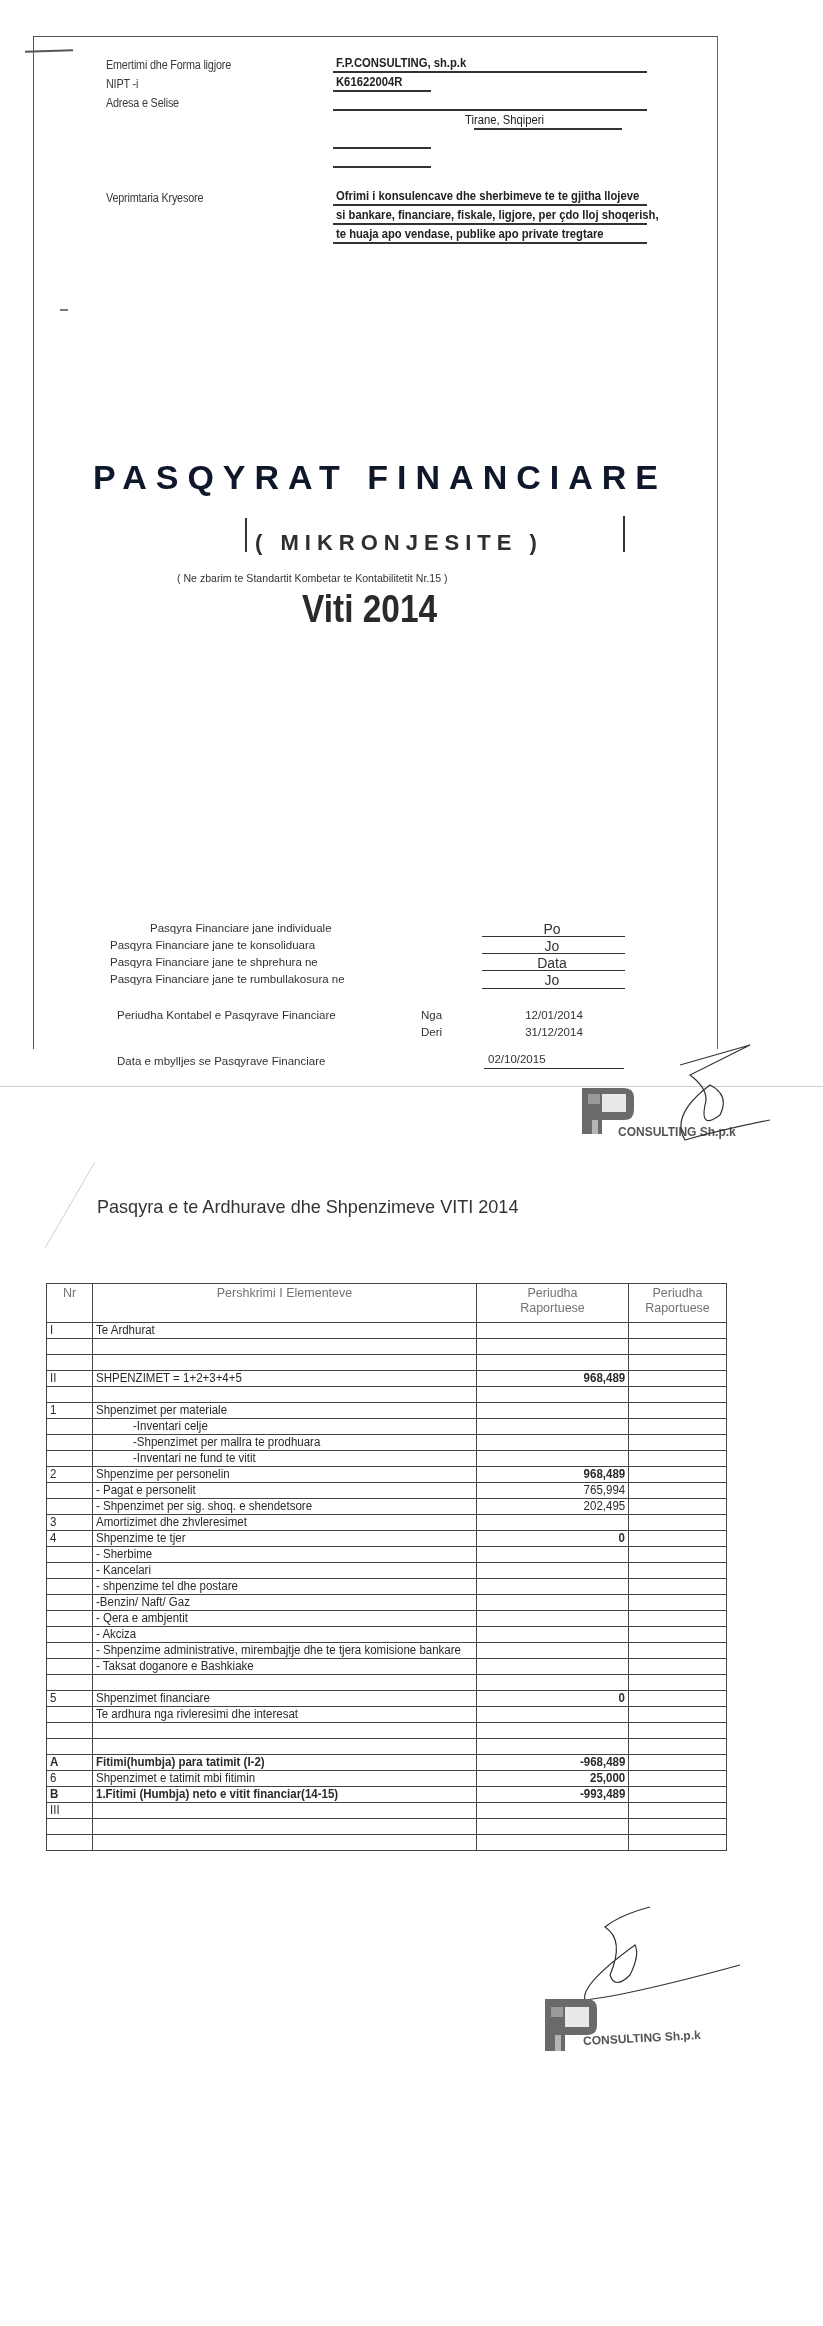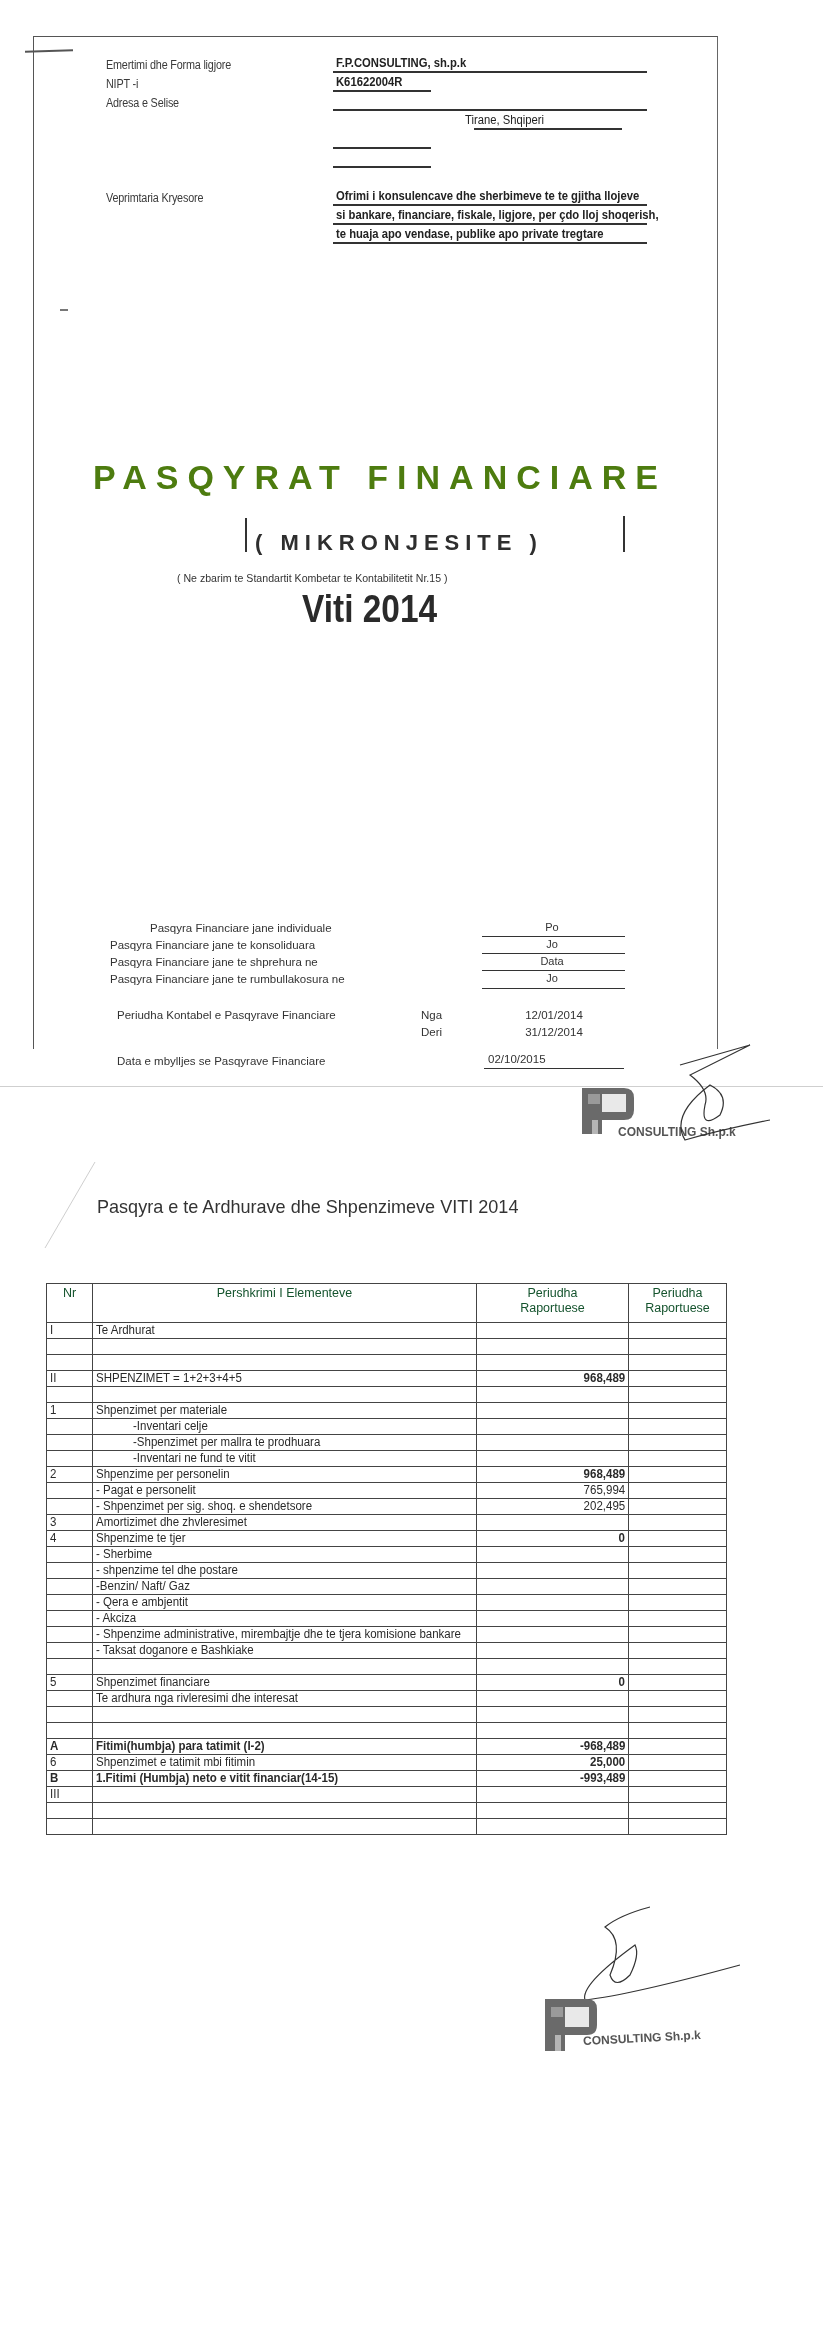--- a/index.html
+++ b/index.html
@@ -12,45 +12,45 @@
   .frame {
     position: absolute; left: 33px; top: 36px; width: 683px; height: 1012px;
     border-top: 1.5px solid #555; border-left: 1.5px solid #555; border-right: 1.5px solid #666;
   }
   .stray-mark { position: absolute; height: 2px; background: #555; }
   .lbl { font-size: 12px; color: #3a3a3a; letter-spacing: -0.2px; transform: scaleX(0.9); transform-origin: left center; white-space: nowrap; }
   .val { font-size: 12.5px; color: #222; white-space: nowrap; transform: scaleX(0.9); transform-origin: left center; }
   .uline { position: absolute; height: 1.5px; background: #333; }
   .title-main {
     position: absolute; left: 0; width: 760px; top: 458px; text-align: center;
-    font-size: 34px; font-weight: bold; letter-spacing: 9px; color: #4d7c0f;
+    font-size: 34px; font-weight: bold; letter-spacing: 9px; color: #0f172a;
   }
   .title-sub {
     position: absolute; left: 255px; top: 518px; font-size: 22px; font-weight: bold;
     letter-spacing: 6px; color: #2e2e2e; margin-top: 12px;
   }
   .vbar { position: absolute; width: 2px; background: #333; }
   .title-note { position: absolute; left: 177px; top: 572px; font-size: 11.5px; color: #333; transform: scaleX(0.92); transform-origin: left center; white-space: nowrap; }
   .title-year { position: absolute; left: 302px; top: 588px; font-size: 38px; font-weight: bold; color: #2a2a2a; transform: scaleX(0.88); transform-origin: left center; white-space: nowrap; }
   .opt-label { font-size: 11.5px; color: #333; white-space: nowrap; }
-  .opt-val { position: absolute; width: 140px; text-align: center; font-size: 11px; color: #333; }
+  .opt-val { position: absolute; width: 140px; text-align: center; font-size: 14px; color: #333; }
   .page-sep { position: absolute; left: 0; width: 823px; top: 1086px; height: 1px; background: #cfcfcf; }
   .stamp { position: absolute; }
   .stamp-text { position: absolute; font-size: 12px; font-weight: bold; color: #555; white-space: nowrap; }
   .section-title { position: absolute; left: 97px; top: 1196px; font-size: 19px; color: #333; white-space: nowrap; transform: scaleX(0.95); transform-origin: left center; }
   table.fin {
     position: absolute; left: 46px; top: 1283px; width: 680px;
     border-collapse: collapse; table-layout: fixed;
     font-size: 12.5px; color: #2a2a2a;
   }
   table.fin td, table.fin th {
     border: 1px solid #444; padding: 0 3px; height: 15px; line-height: 15px;
     overflow: hidden; white-space: nowrap;
   }
-  table.fin th { font-weight: normal; text-align: center; vertical-align: top; height: 36px; line-height: 15px; padding-top: 2px; color: #14532d; }
+  table.fin th { font-weight: normal; text-align: center; vertical-align: top; height: 36px; line-height: 15px; padding-top: 2px; color: #737373; }
   table.fin td.num { text-align: right; }
   table.fin tr.bold td { font-weight: bold; }
   table.fin td.indent1 { padding-left: 40px; }
   table.fin td.indent2 { }
   .txt { display: inline-block; transform: scaleX(0.92); transform-origin: left center; }
   .num .txt { transform-origin: right center; }
 </style>
 </head>
 <body>
 
@@ -238,20 +238,26 @@
         <td class="num"><span class="txt"></span></td>
       </tr>
       <tr>
         <td><span class="txt"></span></td>
         <td><span class="txt">- Sherbime</span></td>
         <td class="num"><span class="txt"></span></td>
         <td class="num"><span class="txt"></span></td>
       </tr>
       <tr>
         <td><span class="txt"></span></td>
+        <td><span class="txt">- Kancelari</span></td>
+        <td class="num"><span class="txt"></span></td>
+        <td class="num"><span class="txt"></span></td>
+      </tr>
+      <tr>
+        <td><span class="txt"></span></td>
         <td><span class="txt">- shpenzime tel dhe postare</span></td>
         <td class="num"><span class="txt"></span></td>
         <td class="num"><span class="txt"></span></td>
       </tr>
       <tr>
         <td><span class="txt"></span></td>
         <td><span class="txt">-Benzin/ Naft/ Gaz</span></td>
         <td class="num"><span class="txt"></span></td>
         <td class="num"><span class="txt"></span></td>
       </tr>

